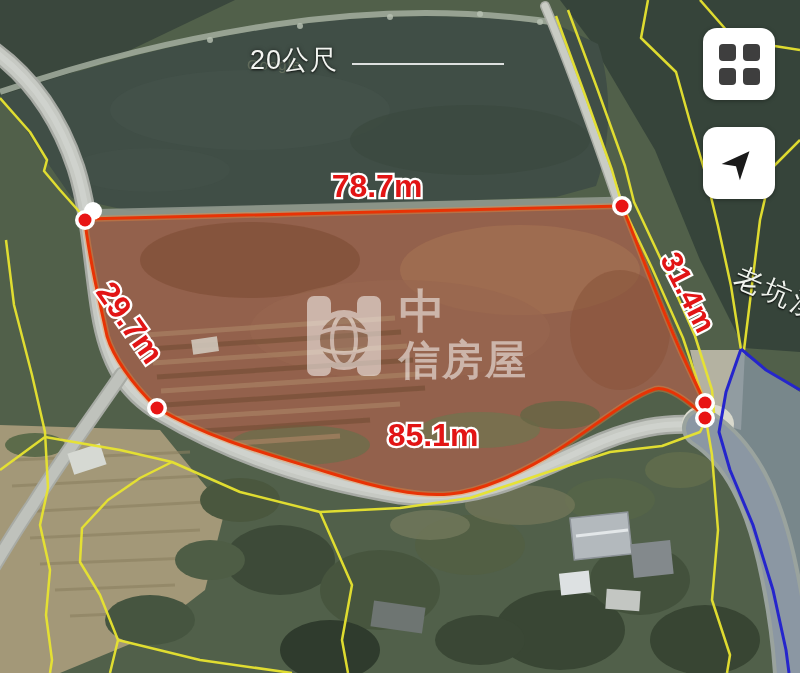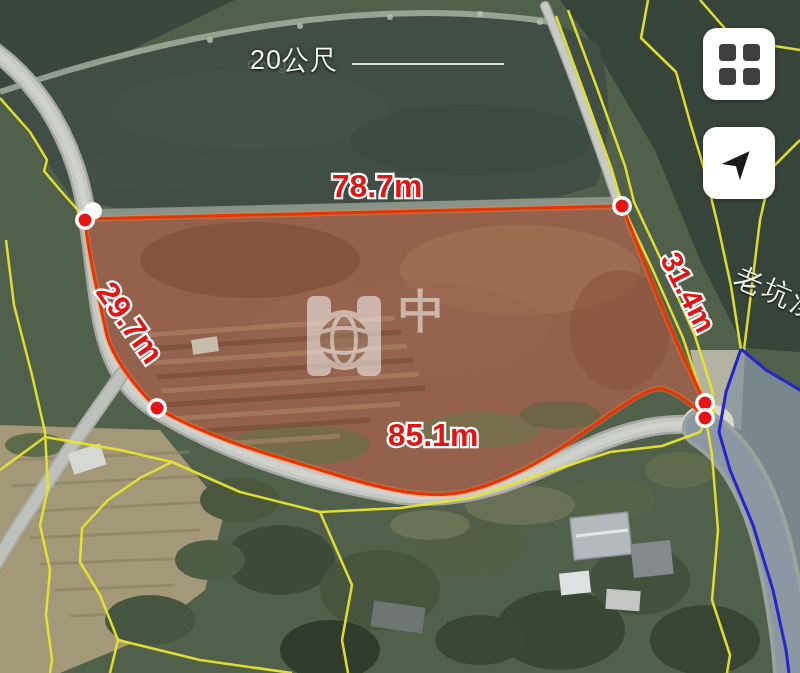--- a/index.html
+++ b/index.html
@@ -254,20 +254,21 @@
     <svg width="78" height="96" viewBox="0 0 78 96">
       <rect x="2" y="8" width="24" height="80" rx="7" fill="#ffffff"></rect>
       <rect x="52" y="8" width="24" height="80" rx="7" fill="#ffffff"></rect>
       <circle cx="39" cy="52" r="27" fill="#9a7b66"></circle>
       <circle cx="39" cy="52" r="27" fill="none" stroke="#ffffff" stroke-width="6"></circle>
       <ellipse cx="39" cy="52" rx="12" ry="25" fill="none" stroke="#ffffff" stroke-width="4"></ellipse>
       <path d="M14 45 Q39 35 64 45 M14 60 Q39 70 64 60" stroke="#ffffff" stroke-width="4" fill="none"></path>
     </svg>
     <div class="wm-text">
       <span class="wm-top">中</span>
+      <span class="wm-bottom">信房屋</span>
     </div>
   </div>
 
   <div class="map-btn btn-tiles">
     <div class="grid-icon">
       <span></span>
         <span></span>
         <span></span>
         <span></span>
     </div>

